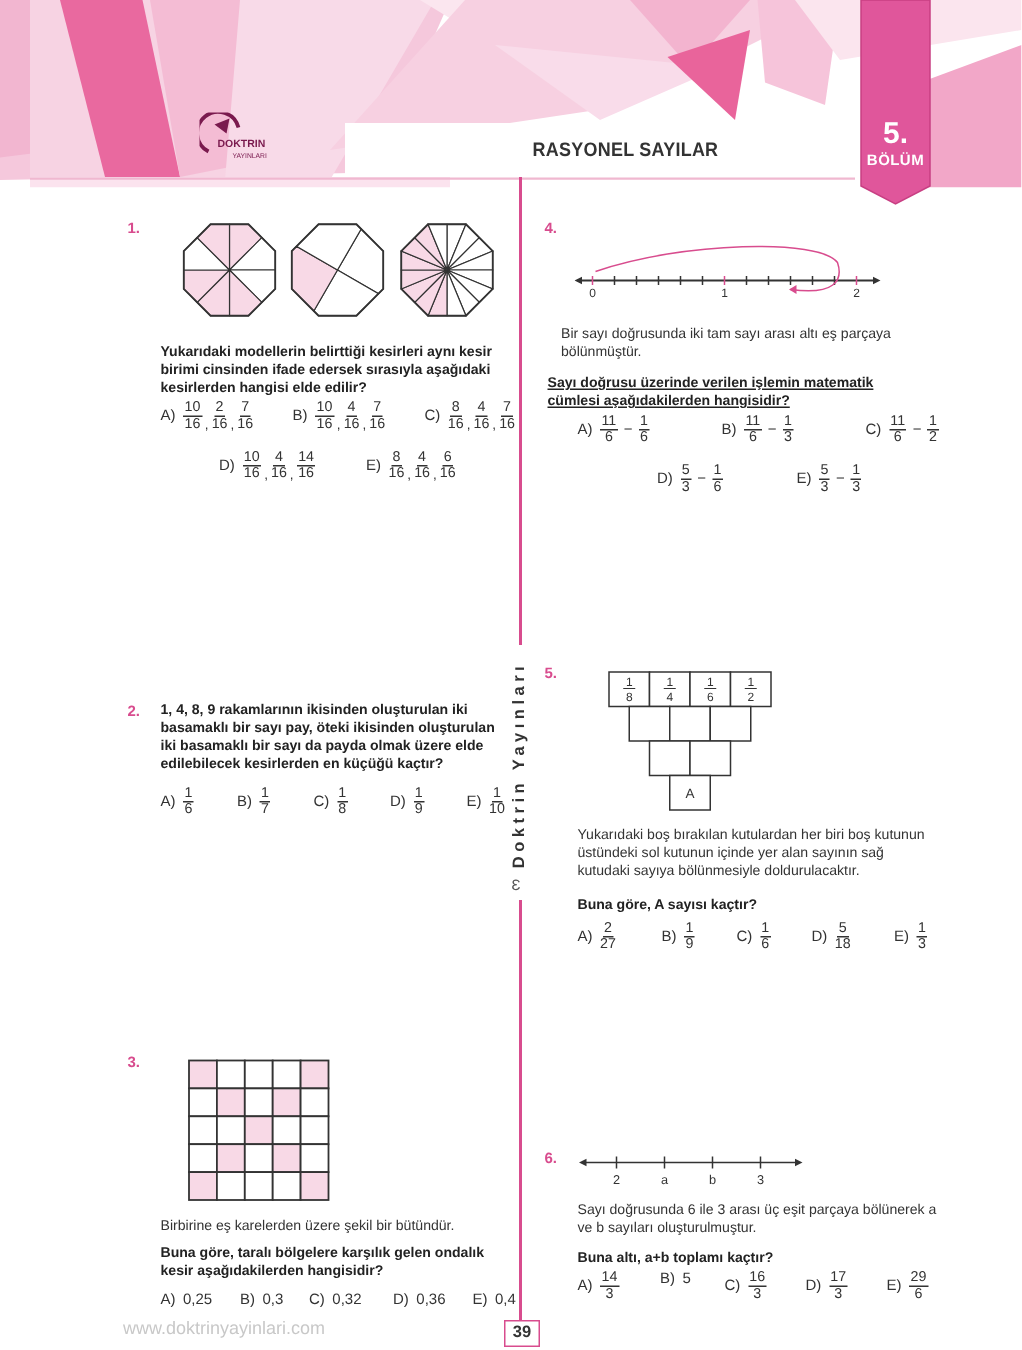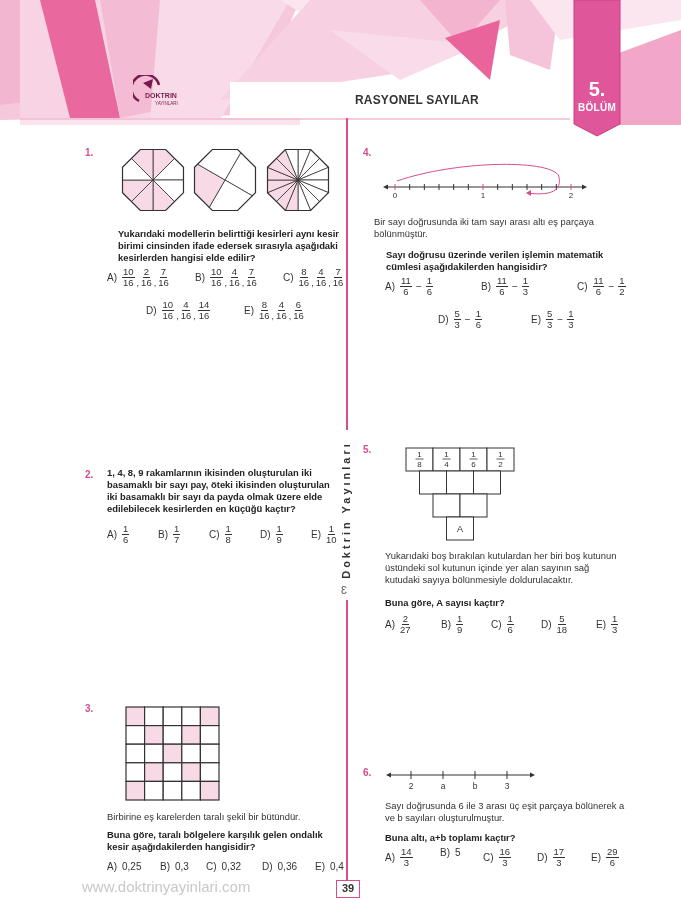--- a/index.html
+++ b/index.html
@@ -24,21 +24,21 @@
   .qnum { position: absolute; font-weight: bold; font-size: 10px; color: #d84c8e; }
   .text { position: absolute; font-size: 9.4px; line-height: 12px; color: #333; }
   .bold { font-weight: bold; color: #222; }
   .opt { position: absolute; font-size: 10px; display: flex; align-items: center; gap: 3px; color: #333; }
   .opt .lbl { margin-right: 2px; }
   .frac { display: inline-flex; flex-direction: column; align-items: center; font-size: 9.5px; line-height: 10px; }
   .frac .n { border-bottom: 1px solid #333; padding: 0 1px; }
   .sep { font-size: 9px; align-self: flex-end; margin: 0 -1px; }
   .minus { font-size: 10px; margin: 0 1px; }
 
-  #footer-url { position: absolute; left: 82px; top: 878px; font-size: 15px; color: #c8c8c8; }
+  #footer-url { position: absolute; left: 82px; top: 878px; font-size: 12px; color: #c8c8c8; }
   #page-num { position: absolute; left: 336px; top: 880px; width: 24px; height: 18px; border: 1.5px solid #d84c8e; background: #fff; font-weight: bold; font-size: 11px; text-align: center; line-height: 15px; color: #333; }
 </style>
 </head>
 <body>
 
 <svg id="banner" viewBox="0 0 681 125">
   <rect x="0" y="0" width="681" height="125" fill="#ffffff"></rect>
   <polygon points="0,0 300,0 250,115 0,120" fill="#f5c8dc"></polygon>
   <polygon points="0,0 30,0 40,100 0,105" fill="#f2b6d0"></polygon>
   <polygon points="20,0 110,0 160,118 20,118" fill="#f7d3e3"></polygon>
@@ -110,21 +110,21 @@
       <polygon points="178,35 165.37144673195203,65.48802457287246 164.55567647736868,64.67225431828909 163.75976406739713,63.87634190831757 162.9813465278103,63.09792436873073 162.21823718597392,62.33481502689435 161.46839903873774,61.58497687965816 160.7299213653632,60.84649920628361 160.0009989853882,60.11757682630862 159.27991365962907,59.39649150054948 158.56501720929512,58.68159505021555 157.85471598775814,57.971293828678554 157.1474563850992,57.264034226019625 156.4417110795398,56.558288920460214" fill="#f8d9e6" stroke="#333" stroke-width="0.8"></polygon>
       <polygon points="178,35 156.4417110795398,56.558288920460214 155.73596577398038,55.8525436149008 155.02870617132146,55.14528401224187 154.31840494978445,54.43498279070489 153.60350849945053,53.72008634037095 152.8824231736914,52.99900101461181 152.1535007937164,52.270078634636825 151.41502312034186,51.531600961262285 150.66518497310565,50.78176281402609 149.90207563126927,50.0186534721897 149.12365809168244,49.24023593260288 148.32774568171092,48.44432352263135 147.51197542712754,47.62855326804798" fill="#f8d9e6" stroke="#333" stroke-width="0.8"></polygon>
       <polygon points="178,35 147.51197542712754,47.62855326804798 147.51197542712754,46.474879910235614 147.51197542712754,45.34928978559283 147.51197542712754,44.24844114392004 147.51197542712754,43.16924156312141 147.51197542712754,42.10881028571528 147.51197542712754,41.06444514451926 147.51197542712754,40.033593228841355 147.51197542712754,39.01382458152457 147.51197542712754,38.00280832576993 147.51197542712754,36.99829070490214 147.51197542712754,35.99807458270327 147.51197542712754,35.00000000000001" fill="#f8d9e6" stroke="#333" stroke-width="0.8"></polygon>
       <polygon points="178,35 147.51197542712754,35.00000000000001 147.51197542712754,34.00192541729674 147.51197542712754,33.00170929509787 147.51197542712754,31.997191674230084 147.51197542712754,30.986175418475437 147.51197542712754,29.966406771158653 147.51197542712754,28.93555485548075 147.51197542712754,27.891189714284728 147.51197542712754,26.830758436878597 147.51197542712754,25.75155885607997 147.51197542712754,24.650710214407177 147.51197542712754,23.525120089764393 147.51197542712754,22.37144673195203" fill="#f8d9e6" stroke="#333" stroke-width="0.8"></polygon>
       <polygon points="178,35 147.51197542712754,22.37144673195203 148.32774568171092,21.555676477368657 149.12365809168244,20.75976406739713 149.90207563126927,19.98134652781031 150.66518497310565,19.21823718597392 151.41502312034186,18.468399038737722 152.1535007937164,17.729921365363182 152.8824231736914,17.0009989853882 153.60350849945053,16.27991365962906 154.31840494978445,15.565017209295117 155.02870617132143,14.854715987758137 155.73596577398038,14.147456385099204 156.44171107953977,13.44171107953979" fill="#f8d9e6" stroke="#333" stroke-width="0.8"></polygon>
       <polygon points="178,35 156.44171107953977,13.44171107953979 157.1474563850992,12.735965773980379 157.85471598775814,12.02870617132145 158.5650172092951,11.318404949784465 159.27991365962905,10.603508499450527 160.0009989853882,9.882423173691386 160.72992136536317,9.153500793716397 161.46839903873772,8.41502312034186 162.21823718597392,7.665184973105667 162.9813465278103,6.902075631269277 163.7597640673971,6.1236580916824614 164.55567647736865,5.327745681710933 165.37144673195203,4.5119754271275525" fill="#f8d9e6" stroke="#333" stroke-width="0.8"></polygon>
       <polygon points="178,35 165.37144673195203,4.5119754271275525 166.52512008976439,4.511975427127542 167.65071021440718,4.511975427127542 168.75155885607995,4.511975427127538 169.83075843687857,4.511975427127538 170.8911897142847,4.511975427127538 171.93555485548075,4.511975427127538 172.96640677115863,4.511975427127538 173.98617541847545,4.511975427127538 174.9971916742301,4.511975427127538 176.00170929509784,4.511975427127538 177.00192541729672,4.511975427127538 178,4.511975427127538" fill="#fff" stroke="#333" stroke-width="0.8"></polygon>
       <polygon points="208.48802457287246,47.628553268047966 190.62855326804797,65.48802457287246 165.37144673195203,65.48802457287246 147.51197542712754,47.628553268047966 147.51197542712754,22.37144673195204 165.371446731952,4.511975427127545 190.62855326804797,4.511975427127542 208.48802457287246,22.37144673195202" fill="none" stroke="#333" stroke-width="1.2"></polygon>
     </g>
 </svg>
-<div class="text bold" style="left:118px;top:228px;width:240px;font-size:9.4px;">Yukarıdaki modellerin belirttiği kesirleri aynı kesir birimi cinsinden ifade edersek sırasıyla aşağıdaki kesirlerden hangisi elde edilir?</div>
+<div class="text bold" style="left:107px;top:228px;width:240px;font-size:9.4px;">Yukarıdaki modellerin belirttiği kesirleri aynı kesir birimi cinsinden ifade edersek sırasıyla aşağıdaki kesirlerden hangisi elde edilir?</div>
 <div class="opt" style="left:107px;top:267px;" id="q1a">
     <span class="lbl">A)</span>
     <span class="frac">
       <span class="n">10</span>
       <span class="d">16</span>
     </span>
     <span class="sep">,</span>
     <span class="frac">
       <span class="n">2</span>
       <span class="d">16</span>
@@ -263,21 +263,21 @@
     <rect x="19.6" y="56.800000000000004" width="18.6" height="18.6" fill="#f8d9e6" stroke="#333" stroke-width="1.2"></rect>
     <rect x="38.2" y="56.800000000000004" width="18.6" height="18.6" fill="#fff" stroke="#333" stroke-width="1.2"></rect>
     <rect x="56.800000000000004" y="56.800000000000004" width="18.6" height="18.6" fill="#f8d9e6" stroke="#333" stroke-width="1.2"></rect>
     <rect x="75.4" y="56.800000000000004" width="18.6" height="18.6" fill="#fff" stroke="#333" stroke-width="1.2"></rect>
     <rect x="1" y="75.4" width="18.6" height="18.6" fill="#f8d9e6" stroke="#333" stroke-width="1.2"></rect>
     <rect x="19.6" y="75.4" width="18.6" height="18.6" fill="#fff" stroke="#333" stroke-width="1.2"></rect>
     <rect x="38.2" y="75.4" width="18.6" height="18.6" fill="#fff" stroke="#333" stroke-width="1.2"></rect>
     <rect x="56.800000000000004" y="75.4" width="18.6" height="18.6" fill="#fff" stroke="#333" stroke-width="1.2"></rect>
     <rect x="75.4" y="75.4" width="18.6" height="18.6" fill="#f8d9e6" stroke="#333" stroke-width="1.2"></rect>
   </svg>
-<div class="text" style="left:107px;top:811px;width:240px;">Birbirine eş karelerden taralı şekil bir bütündür.</div>
+<div class="text" style="left:107px;top:811px;width:240px;">Birbirine eş karelerden üzere şekil bir bütündür.</div>
 <div class="text bold" style="left:107px;top:829px;width:240px;">Buna göre, taralı bölgelere karşılık gelen ondalık kesir aşağıdakilerden hangisidir?</div>
 <div class="opt" style="left:107px;top:861px;" id="q3a">
     <span class="lbl">A)</span>
     <span>0,25</span>
   </div>
 <div class="opt" style="left:160px;top:861px;" id="q3b">
     <span class="lbl">B)</span>
     <span>0,3</span>
   </div>
 <div class="opt" style="left:206px;top:861px;" id="q3c">
@@ -311,21 +311,21 @@
     <line x1="158.66666666666666" y1="24" x2="158.66666666666666" y2="30" stroke="#333" stroke-width="1"></line>
     <line x1="173.33333333333334" y1="24" x2="173.33333333333334" y2="30" stroke="#333" stroke-width="1"></line>
     <line x1="188" y1="24" x2="188" y2="30" stroke="#d84c8e" stroke-width="1"></line>
     <text x="12" y="38" font-size="8" text-anchor="middle" fill="#333" font-family="Liberation Sans, sans-serif">0</text>
     <text x="100" y="38" font-size="8" text-anchor="middle" fill="#333" font-family="Liberation Sans, sans-serif">1</text>
     <text x="188" y="38" font-size="8" text-anchor="middle" fill="#333" font-family="Liberation Sans, sans-serif">2</text>
     <path d="M14,21 C 72,1 163.33333333333334,-1 175.33333333333334,15 C 179.33333333333334,27 173.33333333333334,37 144,33" fill="none" stroke="#d84c8e" stroke-width="1"></path>
     <polygon points="143,33 148,30 148,36" fill="#d84c8e"></polygon>
   </svg>
 <div class="text" style="left:374px;top:216px;width:240px;">Bir sayı doğrusunda iki tam sayı arası altı eş parçaya bölünmüştür.</div>
-<div class="text bold" style="left:386px;top:249px;width:240px;">Sayı doğrusu üzerinde verilen işlemin matematik cümlesi aşağıdakilerden hangisidir?</div>
+<div class="text bold" style="left:365px;top:249px;width:240px;text-decoration:underline;">Sayı doğrusu üzerinde verilen işlemin matematik cümlesi aşağıdakilerden hangisidir?</div>
 <div class="opt" style="left:385px;top:276px;" id="q4a">
     <span class="lbl">A)</span>
     <span class="frac">
       <span class="n">11</span>
       <span class="d">6</span>
     </span>
     <span class="minus">−</span>
     <span class="frac">
       <span class="n">1</span>
       <span class="d">6</span>

